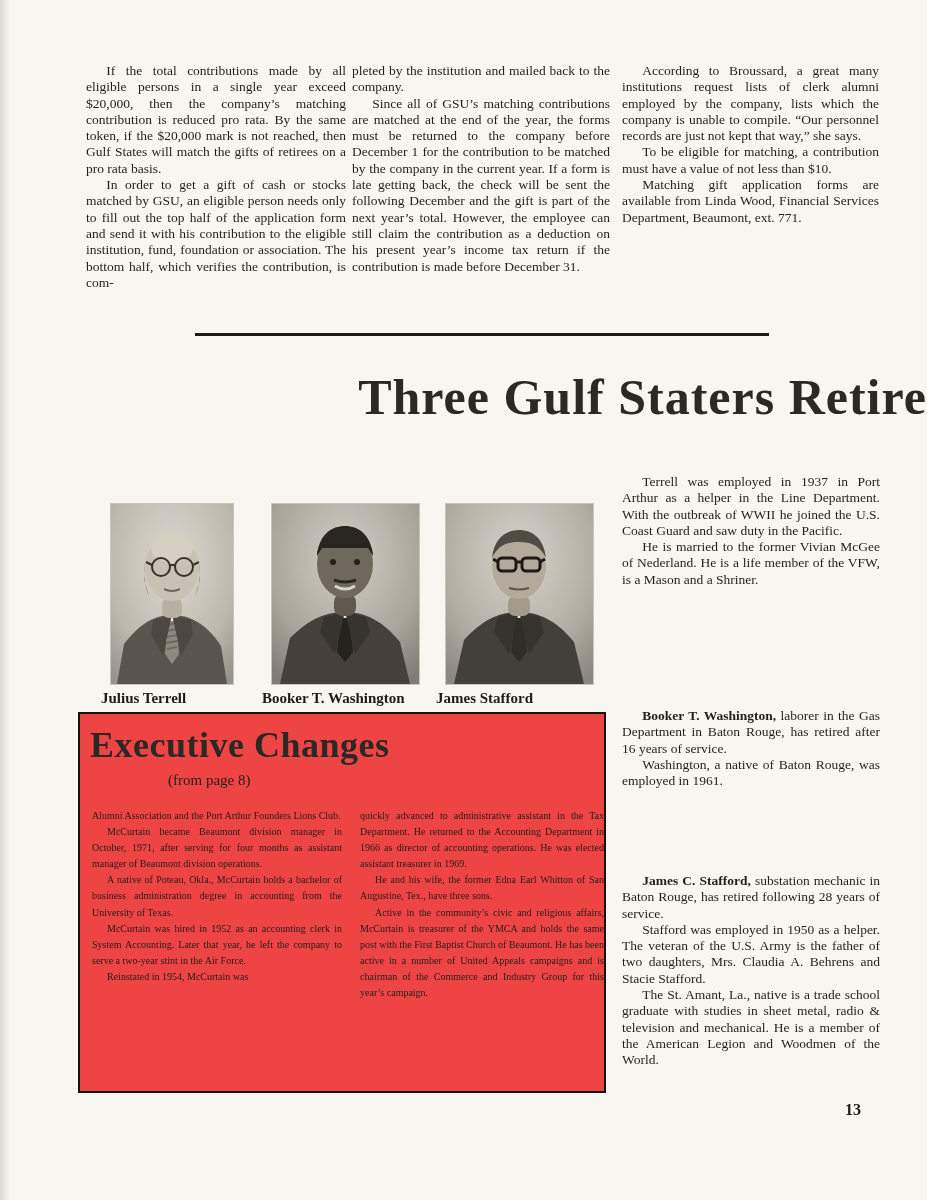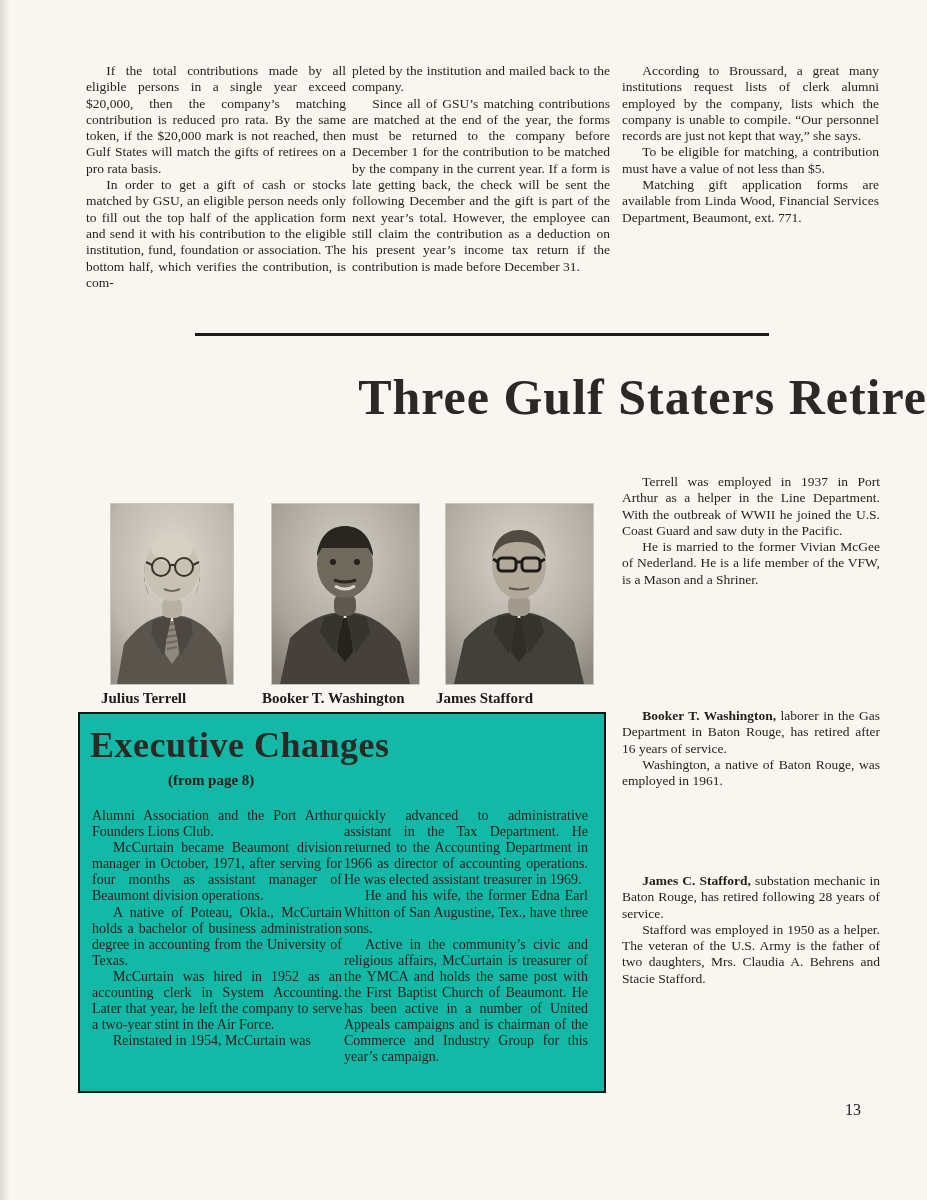--- a/index.html
+++ b/index.html
@@ -45,58 +45,58 @@
   }
   .bio{
     position:absolute;left:622px;width:258px;
     font-size:13.5px;line-height:16.3px;text-align:justify;
   }
   .bio p{margin:0;text-indent:1.5em;}
   .bio .lead{font-weight:bold;}
   .exec-box{
     position:absolute;left:78px;top:712px;width:524px;height:377px;
     border:2px solid #17150f;
-    background:#14b8a6;
+    background:#ef4444;
   }
   .exec-title{
     position:absolute;left:10px;top:10px;
     font-size:36px;font-weight:bold;color:#2b2925;letter-spacing:0.5px;
   }
   .exec-subtitle{
     position:absolute;left:88px;top:58px;
-    font-size:15px;font-weight:bold;color:#221f1b;
+    font-size:15px;font-weight:normal;color:#221f1b;
   }
   .exec-col{
     position:absolute;top:94px;
-    font-size:14px;line-height:16.1px;text-align:justify;
+    font-size:10px;line-height:16.1px;text-align:justify;
   }
   .exec-col p{margin:0;}
   .exec-col p.ind{text-indent:1.5em;}
   .page-number{
     position:absolute;left:845px;top:1101px;
-    font-size:16px;font-weight:normal;color:#1d1b17;
+    font-size:16px;font-weight:bold;color:#1d1b17;
   }
 </style>
 </head>
 <body>
 
 <div class="page">
   <div class="scan-edge"></div>
 
   <div class="col" style="left:86px;top:63px;width:260px;">
     <p class="ind">If the total contributions made by all eligible persons in a single year exceed $20,000, then the company’s matching contribution is reduced pro rata. By the same token, if the $20,000 mark is not reached, then Gulf States will match the gifts of retirees on a pro rata basis.</p>
     <p class="ind">In order to get a gift of cash or stocks matched by GSU, an eligible person needs only to fill out the top half of the application form and send it with his contribution to the eligible institution, fund, foundation or association. The bottom half, which verifies the contribution, is com-</p>
   </div>
   <div class="col" style="left:352px;top:63px;width:258px;">
     <p>pleted by the institution and mailed back to the company.</p>
     <p class="ind">Since all of GSU’s matching contributions are matched at the end of the year, the forms must be returned to the company before December 1 for the contribution to be matched by the company in the current year. If a form is late getting back, the check will be sent the following December and the gift is part of the next year’s total. However, the employee can still claim the contribution as a deduction on his present year’s income tax return if the contribution is made before December 31.</p>
   </div>
   <div class="col" style="left:622px;top:63px;width:257px;">
     <p class="ind">According to Broussard, a great many institutions request lists of clerk alumni employed by the company, lists which the company is unable to compile. “Our personnel records are just not kept that way,” she says.</p>
-    <p class="ind">To be eligible for matching, a contribution must have a value of not less than $5.</p>
+    <p class="ind">To be eligible for matching, a contribution must have a value of not less than $10.</p>
     <p class="ind">Matching gift application forms are available from Linda Wood, Financial Services Department, Beaumont, ext. 771.</p>
   </div>
 
   <div class="rule"></div>
 
   <h1 class="headline" style="margin:0;">Three Gulf Staters Retire</h1>
 
   <div class="photo" style="left:111px;width:122px;">
     <svg viewBox="0 0 122 180" preserveAspectRatio="none">
       <defs>
@@ -190,33 +190,34 @@
     <p>Terrell was employed in 1937 in Port Arthur as a helper in the Line Department. With the outbreak of WWII he joined the U.S. Coast Guard and saw duty in the Pacific.</p>
     <p>He is married to the former Vivian McGee of Nederland. He is a life member of the VFW, is a Mason and a Shriner.</p>
   </div>
   <div class="bio" style="top:708px;">
     <p><span class="lead">Booker T. Washington,</span> <span>laborer in the Gas Department in Baton Rouge, has retired after 16 years of service.</span></p>
     <p>Washington, a native of Baton Rouge, was employed in 1961.</p>
   </div>
   <div class="bio" style="top:873px;">
     <p><span class="lead">James C. Stafford,</span> <span>substation mechanic in Baton Rouge, has retired following 28 years of service.</span></p>
     <p>Stafford was employed in 1950 as a helper. The veteran of the U.S. Army is the father of two daughters, Mrs. Claudia A. Behrens and Stacie Stafford.</p>
+    <p>The St. Amant, La., native is a trade school graduate with studies in sheet metal, radio &amp; television and mechanical. He is a member of the American Legion and Woodmen of the World.</p>
   </div>
 
   <div class="exec-box">
     <div class="exec-title">Executive Changes</div>
     <div class="exec-subtitle">(from page 8)</div>
     <div class="exec-col" style="left:12px;width:250px;">
       <p>Alumni Association and the Port Arthur Founders Lions Club.</p>
       <p class="ind">McCurtain became Beaumont division manager in October, 1971, after serving for four months as assistant manager of Beaumont division operations.</p>
       <p class="ind">A native of Poteau, Okla., McCurtain holds a bachelor of business administration degree in accounting from the University of Texas.</p>
       <p class="ind">McCurtain was hired in 1952 as an accounting clerk in System Accounting. Later that year, he left the company to serve a two-year stint in the Air Force.</p>
       <p class="ind">Reinstated in 1954, McCurtain was</p>
     </div>
-    <div class="exec-col" style="left:264px;width:244px;">
+    <div class="exec-col" style="left:280px;width:244px;">
       <p>quickly advanced to administrative assistant in the Tax Department. He returned to the Accounting Department in 1966 as director of accounting operations. He was elected assistant treasurer in 1969.</p>
       <p class="ind">He and his wife, the former Edna Earl Whitton of San Augustine, Tex., have three sons.</p>
       <p class="ind">Active in the community’s civic and religious affairs, McCurtain is treasurer of the YMCA and holds the same post with the First Baptist Church of Beaumont. He has been active in a number of United Appeals campaigns and is chairman of the Commerce and Industry Group for this year’s campaign.</p>
     </div>
   </div>
 
   <div class="page-number">13</div>
 </div>
 
 </body></html>

